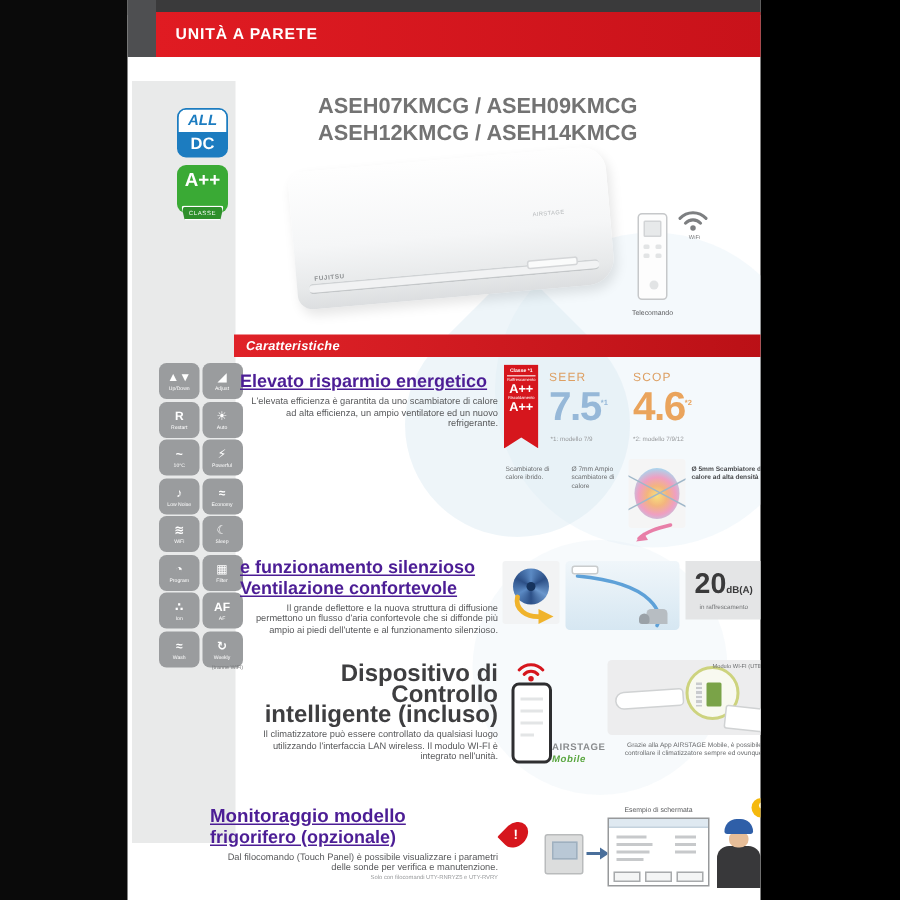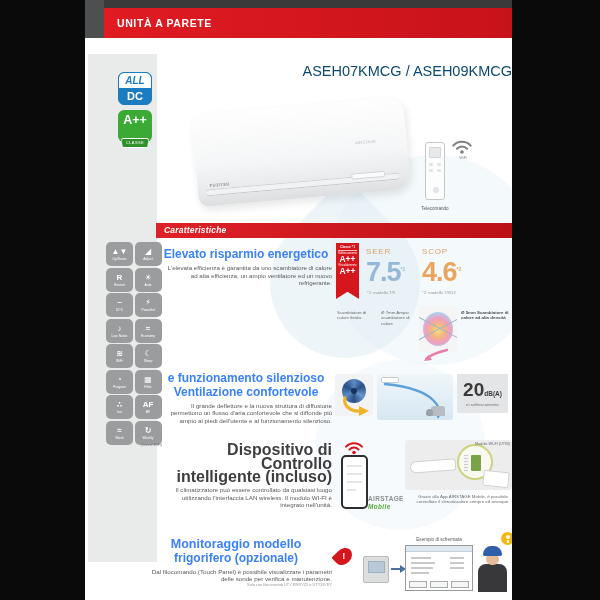--- a/index.html
+++ b/index.html
@@ -1,18 +1,18 @@
 <!DOCTYPE html>
 <html><head>
 <meta charset="utf-8">
 <style>
   html,body{margin:0;padding:0;background:#000;}
   *{box-sizing:border-box;}
   body{font-family:"Liberation Sans","DejaVu Sans",sans-serif;}
-  #stage{position:relative;width:600px;height:600px;background:#0a0a0a;overflow:hidden;}
+  #stage{position:relative;width:507px;height:600px;background:#0a0a0a;overflow:hidden;}
   #content{position:absolute;left:85px;top:0;width:427px;height:600px;background:#fff;overflow:hidden;}
   .abs{position:absolute;}
   
   .topstrip{left:0;top:0;width:427px;height:10px;background:#3a3a3b;}
   .topsquare{left:0;top:0;width:19px;height:38px;background:#4e4f51;}
   .banner{left:19px;top:8px;width:408px;height:30px;background:linear-gradient(90deg,#e01b22,#c8121a);color:#fff;
           font-size:10.5px;font-weight:bold;letter-spacing:.6px;line-height:30px;padding-left:13px;}
   
   .graycol{left:3px;top:54px;width:69px;height:508px;background:#e9eaea;}
   .alldc{left:33px;top:72px;width:34px;height:33px;background:#1c7cc0;border-radius:6px;overflow:hidden;border:1px solid #1c7cc0;}
@@ -23,42 +23,42 @@
   .aplus .v{color:#fff;font-weight:bold;font-size:12.5px;line-height:20px;}
   .aplus .s{display:inline-block;background:#2e8f2b;color:#fff;font-size:4px;letter-spacing:.4px;padding:1px 4px 2px;
             clip-path:polygon(0 0,100% 0,92% 100%,8% 100%);border:0.5px solid #fff;border-radius:2px;}
   
   .icongrid{left:21px;top:242px;display:grid;grid-template-columns:27px 27px;grid-auto-rows:24px;gap:1.5px;}
   .icell{background:#9a9c9e;border-radius:5px;color:#fff;display:flex;flex-direction:column;align-items:center;justify-content:center;}
   .icell .g{font-size:8px;line-height:9px;font-weight:bold;}
   .icell .l{font-size:3.4px;line-height:4px;margin-top:1px;white-space:nowrap;}
   .iconcap{left:21px;top:443px;width:56px;font-size:3.6px;color:#77797b;text-align:right;}
   
-  .title{left:40px;top:63px;width:387px;text-align:right;font-weight:normal;color:#0c4a6e;font-size:14.5px;line-height:17.5px;}
+  .title{left:40px;top:63px;width:387px;text-align:center;font-weight:bold;color:#737373;font-size:14.5px;line-height:17.5px;}
   
   .drop{background:#d9e8f2;border-radius:4% 50% 50% 50%;transform:rotate(45deg);}
   .softcircle{border-radius:50%;background:#e2eef6;}
   
   .unit{left:110px;top:106px;width:212px;height:92px;transform:rotate(-5deg);
         background:linear-gradient(180deg,#fefefe 0%,#f5f6f7 55%,#e7e9ea 85%,#dcdee0 100%);
         border-radius:10px 16px 18px 10px;box-shadow:2px 4px 8px rgba(0,0,0,0.10);}
   .unit .vent{position:absolute;left:8px;right:10px;bottom:10px;height:7px;border-top:1px solid #cfd2d4;border-bottom:1px solid #c4c7c9;border-radius:3px;background:#f1f2f3;}
   .unit .brand{position:absolute;left:12px;bottom:18px;font-size:4.2px;color:#8d9092;font-weight:bold;letter-spacing:.4px;}
   .unit .series{position:absolute;right:30px;top:40px;font-size:3.8px;color:#b3b6b8;letter-spacing:.3px;}
   .unit .ctrl{position:absolute;right:24px;bottom:14px;width:34px;height:6px;border:1px solid #d4d6d8;border-radius:2px;background:#fafbfb;}
   .remote{left:340px;top:142px;width:20px;height:58px;background:#fdfdfd;border:1px solid #c6c8ca;border-radius:3px;}
   .remote .scr{position:absolute;left:3px;top:4px;width:12px;height:11px;background:#e7e9ea;border:1px solid #d2d4d6;border-radius:1px;}
   .remote .btn{position:absolute;width:4px;height:3px;background:#e2e4e5;border-radius:1px;}
   .rlabel{left:326px;top:206px;width:48px;text-align:center;font-size:4.6px;color:#58595b;}
   .wifilbl{left:366px;top:156px;width:24px;text-align:center;font-size:3.8px;color:#7c7e80;}
   
   .featbar{left:71px;top:223px;width:356px;height:15px;background:linear-gradient(90deg,#e02228,#ba1016);color:#fff;
            font-style:italic;font-weight:bold;font-size:8.5px;line-height:15px;padding-left:8px;letter-spacing:.2px;}
   
-  .shead{font-weight:bold;color:#3b82f6;font-size:12px;line-height:13.5px;text-align:center;}
+  .shead{font-weight:bold;color:#4c1d95;font-size:12px;line-height:13.5px;text-align:left;text-decoration:underline;}
   .shead2{font-weight:bold;color:#3e3e40;font-size:16px;line-height:13.5px;text-align:right;}
   .sbody{font-size:6.2px;line-height:7.6px;color:#58595b;text-align:right;margin-top:2.5px;}
   .tiny{font-size:4.4px;line-height:5.4px;color:#6b6d6f;}
   
   .ribbon{left:251px;top:243px;width:23px;height:56px;background:#d6161d;color:#fff;text-align:center;
           clip-path:polygon(0 0,100% 0,100% 100%,50% 87%,0 100%);padding-top:2px;}
   .ribbon .c1{font-size:3.4px;line-height:4.5px;font-weight:bold;border-bottom:.5px solid rgba(255,255,255,.7);margin:0 2px 1px;}
   .ribbon .c2{font-size:2.7px;line-height:3.4px;}
   .ribbon .c3{font-size:8.5px;line-height:9px;font-weight:bold;}
   .bigmetric{font-weight:bold;font-size:27px;line-height:27px;letter-spacing:-1px;}
@@ -204,20 +204,21 @@
         </div>
       <div class="icell">
           <div class="g">↻</div>
           <div class="l">Weekly</div>
         </div>
     </div>
     <div class="abs iconcap">(tranne WiFi)</div>
 
     <div class="abs title">
       <div>ASEH07KMCG / ASEH09KMCG</div>
+      <div>ASEH12KMCG / ASEH14KMCG</div>
     </div>
 
     <div class="abs unit">
       <div class="series">AIRSTAGE</div>
       <div class="brand">FUJITSU</div>
       <div class="vent"></div>
       <div class="ctrl"></div>
     </div>
     <div class="abs remote">
       <div class="scr"></div>

